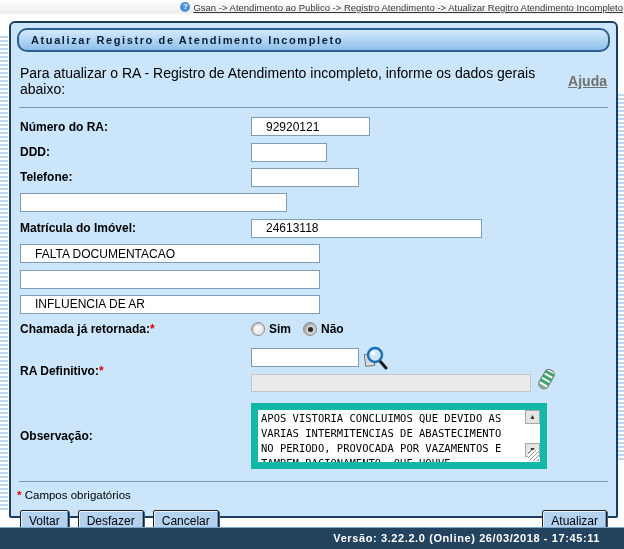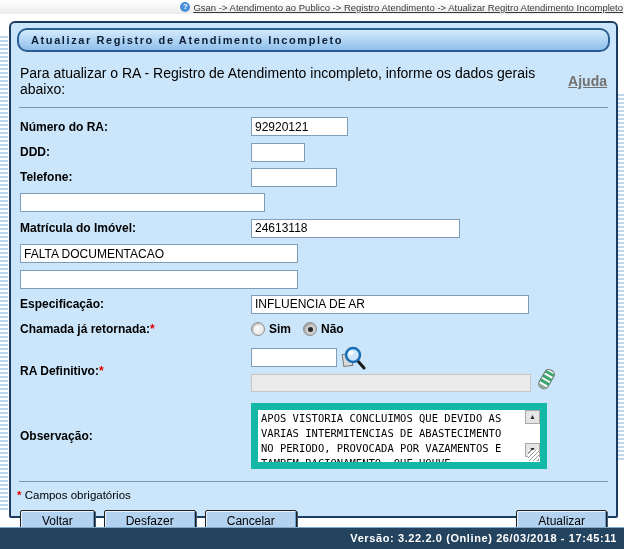--- a/index.html
+++ b/index.html
@@ -39,21 +39,21 @@
   .instr-row{display:flex;justify-content:space-between;align-items:center;margin-top:13px;font-size:14px;color:#000;padding:0 3px 0 3px;}
   .ajuda{color:#707070;font-weight:bold;text-decoration:underline;cursor:pointer;}
   .rule{border:none;border-top:1px solid #7d96ab;margin:10px 2px 6px 2px;}
   .rule2{margin-top:12px;}
   
   .frow{display:flex;align-items:center;height:25.4px;padding-left:3px;}
   .frow .flabel{width:231px;flex:0 0 231px;font-size:12px;font-weight:bold;color:#000;}
   .req-star{color:#e00000;font-weight:bold;}
   .txt{
     height:17px;border:1px solid #7f9db9;background:#fff;color:#000;
-    font-size:12px;font-family:"Liberation Sans",sans-serif;padding:0 3px;box-sizing:content-box;
+    font-size:12px;font-family:"Liberation Sans",sans-serif;padding:0 14px;box-sizing:content-box;
   }
   .w95{width:89px}.w52{width:46px}.w85{width:78px}.w243{width:237px}.w207{width:201px}.w278{width:270px}
   
   .r24{height:24px;}
   .radio{
     width:12px;height:12px;border-radius:50%;border:1px solid #8f8f8f;
     background:radial-gradient(circle at 35% 30%,#ffffff,#dedede);
     box-shadow:inset 1px 1px 2px rgba(0,0,0,.3);
     display:inline-flex;align-items:center;justify-content:center;margin-right:4px;cursor:pointer;
   }
@@ -84,32 +84,32 @@
   .sbtn.up{top:0;}
   .sbtn.down{top:33px;}
   .grip{
     position:absolute;right:1px;bottom:1px;width:11px;height:11px;
     background:repeating-linear-gradient(135deg,#ffffff 0 2px,#9a9a9a 2px 3px);
   }
   
   .req-note{text-align:left;font-size:11.5px;margin-top:7px;color:#000;}
   .btn-row{display:flex;gap:9px;margin-top:9px;padding:0 3px;}
   .btn{
-    height:21px;min-width:48px;padding:0 21px;cursor:pointer;
+    height:21px;min-width:48px;padding:0 8px;cursor:pointer;
     background:#b3d2ef;border:1px solid #1f1f1f;border-radius:2px;
     font-size:12px;font-family:"Liberation Sans",sans-serif;color:#000;
     box-shadow:inset 1px 1px 0 #e7f3fd, inset -1px -1px 0 #6d9cc7, 1px 1px 0 #3b5a77;
   }
   .btn.primary{margin-left:auto;}
   
   .footer{
     position:absolute;left:0;right:0;bottom:0;height:22px;box-sizing:border-box;
     background:#24435e;border-top:1px solid #7fa8c9;
     color:#ffffff;font-size:11px;font-weight:bold;letter-spacing:0.6px;
-    line-height:21px;text-align:right;padding-right:7px;white-space:nowrap;
+    line-height:21px;text-align:right;padding-right:24px;white-space:nowrap;
   }
 </style>
 </head>
 <body>
 
 <div class="breadcrumb-bar">
   <span class="help-icon">?</span>
   <span class="crumb-text">Gsan -&gt; Atendimento ao Publico -&gt; Registro Atendimento -&gt; Atualizar Regitro Atendimento Incompleto</span>
 </div>
 
@@ -146,21 +146,20 @@
       <span class="flabel">Matrícula do Imóvel:</span>
       <input class="txt w207" value="24613118" style="">
     </div>
     <div class="frow">
       <input class="txt w278" value="FALTA DOCUMENTACAO" style="">
     </div>
     <div class="frow">
       <input class="txt w278" value="" style="">
     </div>
     <div class="frow">
-      <span class="flabel">Especificação:</span>
       <input class="txt w278" value="INFLUENCIA DE AR" style="">
     </div>
 
     <div class="frow r24">
       <span class="flabel"><span>Chamada já retornada:</span><span class="req-star">*</span></span>
       <span class="radio"></span>
       <span class="radio-label">Sim</span>
       <span class="radio checked">
           <span class="dot"></span>
         </span>

